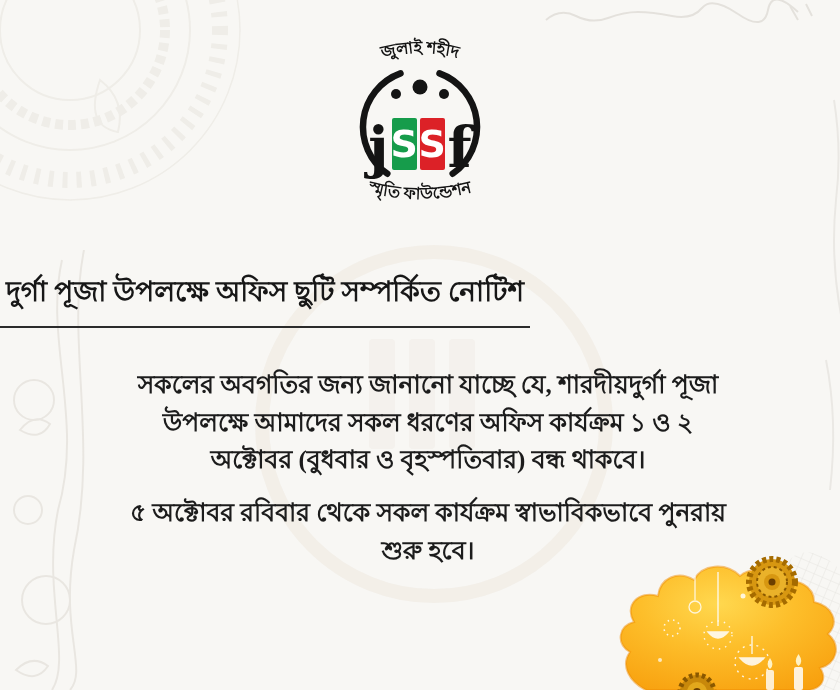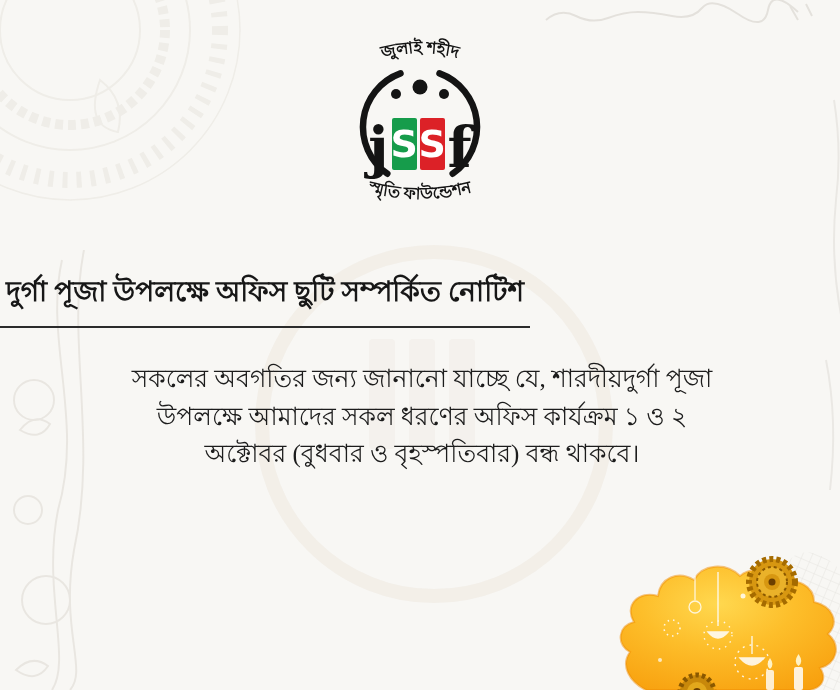--- a/index.html
+++ b/index.html
@@ -44,22 +44,22 @@
   }
   .lg-green{background:#169c4b;}
   .lg-red{background:#dc2127;}
   
   .title{
     position:absolute; left:0; right:0; top:270px; margin:0; z-index:2;
     font-size:28px; font-weight:bold; color:#171717;
   }
   .title-inner{display:inline-block; padding:0 6px 9px; border-bottom:2px solid #2b2b2b;}
   .para{
-    position:absolute; left:120px; width:600px; margin:2px; z-index:2;
-    text-align:center; font-size:25px; line-height:1.5; color:#1c1c1c;
+    position:absolute; left:120px; width:600px; margin:8px; z-index:2;
+    text-align:center; font-size:25px; line-height:1.5; color:#1c1c1c;font-weight:bold;
   }
   .para-1{top:358px;}
   .para-2{top:486px;}
   
   .blob-wrap{position:absolute; right:0; bottom:0; z-index:1;}
 </style>
 </head>
 <body>
 
 <div class="poster">
@@ -135,20 +135,21 @@
       <span class="lg-block lg-red">s</span>
       <span class="lg-black">f</span>
     </div>
   </div>
 
   <h1 class="title">
     <span class="title-inner">দুর্গা পূজা উপলক্ষে অফিস ছুটি সম্পর্কিত নোটিশ</span>
   </h1>
 
   <p class="para para-1">সকলের অবগতির জন্য জানানো যাচ্ছে যে, শারদীয়দুর্গা পূজা উপলক্ষে আমাদের সকল ধরণের অফিস কার্যক্রম ১ ও ২ অক্টোবর (বুধবার ও বৃহস্পতিবার) বন্ধ থাকবে।</p>
+  <p class="para para-2">৫ অক্টোবর রবিবার থেকে সকল কার্যক্রম স্বাভাবিকভাবে পুনরায় শুরু হবে।</p>
 
   <div class="blob-wrap">
     <svg width="240" height="150" viewBox="0 0 240 150">
       <defs>
         <radialGradient id="blobGrad" cx="45%" cy="30%" r="80%">
           <stop offset="0%" stop-color="#ffd84f"></stop>
           <stop offset="45%" stop-color="#fdbe2a"></stop>
           <stop offset="100%" stop-color="#f8a00e"></stop>
         </radialGradient>
         <pattern id="ch" patternUnits="userSpaceOnUse" width="9" height="9" patternTransform="rotate(45)">

